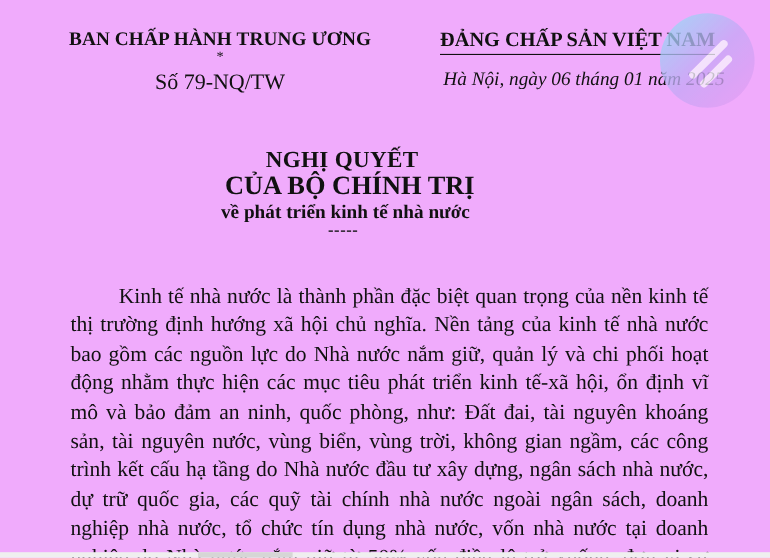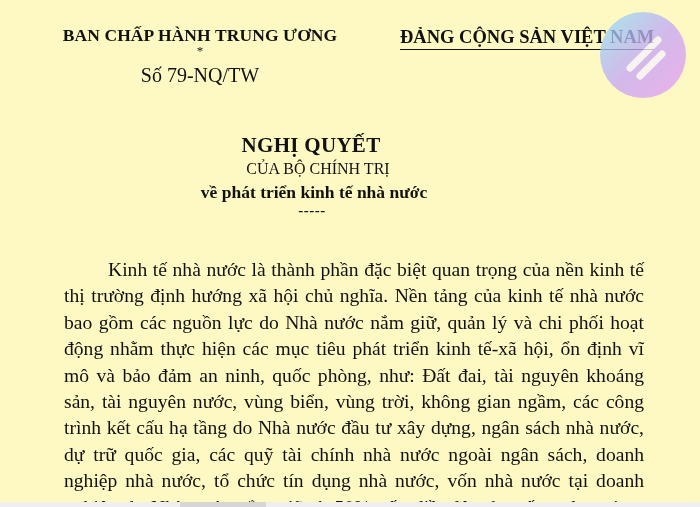--- a/index.html
+++ b/index.html
@@ -13,21 +13,21 @@
       position: relative;
       overflow: hidden;
       font-family: "Liberation Serif", "DejaVu Serif", serif;
       color: #111111;
     }
     .page {
       position: absolute;
       left: 0; top: 0;
       width: 700px;
       height: 507px;
-      background: #fef9c3;
+      background: #f0abfc;
     }
     
     .hdr-left {
       position: absolute;
       left: 52px;
       top: 24px;
       width: 296px;
       text-align: center;
     }
     .org-name {
@@ -93,23 +93,24 @@
       text-align: center;
     }
     .title-main {
       font-weight: bold;
       font-size: 21px;
       line-height: 26px;
       letter-spacing: 0.3px;
       margin-left: -6px;
     }
     .title-sub {
-      font-size: 16px;
+      font-size: 24px;
       line-height: 22px;
       margin-left: 8px;
+      font-weight: bold;
     }
     .title-topic {
       font-weight: bold;
       font-size: 17.5px;
       line-height: 24px;
       margin-left: 0px;
     }
     .title-sep {
       font-weight: bold;
       font-size: 15px;
@@ -151,21 +152,22 @@
 
 <div class="page">
 
   <div class="hdr-left">
     <div class="org-name">BAN CHẤP HÀNH TRUNG ƯƠNG</div>
     <div class="star">*</div>
     <div class="doc-number">Số 79-NQ/TW</div>
   </div>
 
   <div class="hdr-right">
-    <div class="party-name">ĐẢNG CỘNG SẢN VIỆT NAM</div>
+    <div class="party-name">ĐẢNG CHẤP SẢN VIỆT NAM</div>
+    <div class="date-line">Hà Nội, ngày 06 tháng 01 năm 2025</div>
   </div>
 
   <div class="badge">
     <svg width="86" height="86" viewBox="0 0 86 86">
       <g stroke="#ffffff" stroke-width="7" stroke-linecap="round" fill="none" opacity="0.85">
         <line x1="30" y1="56" x2="58" y2="28"></line>
         <line x1="40" y1="64" x2="62" y2="42"></line>
       </g>
     </svg>
   </div>

